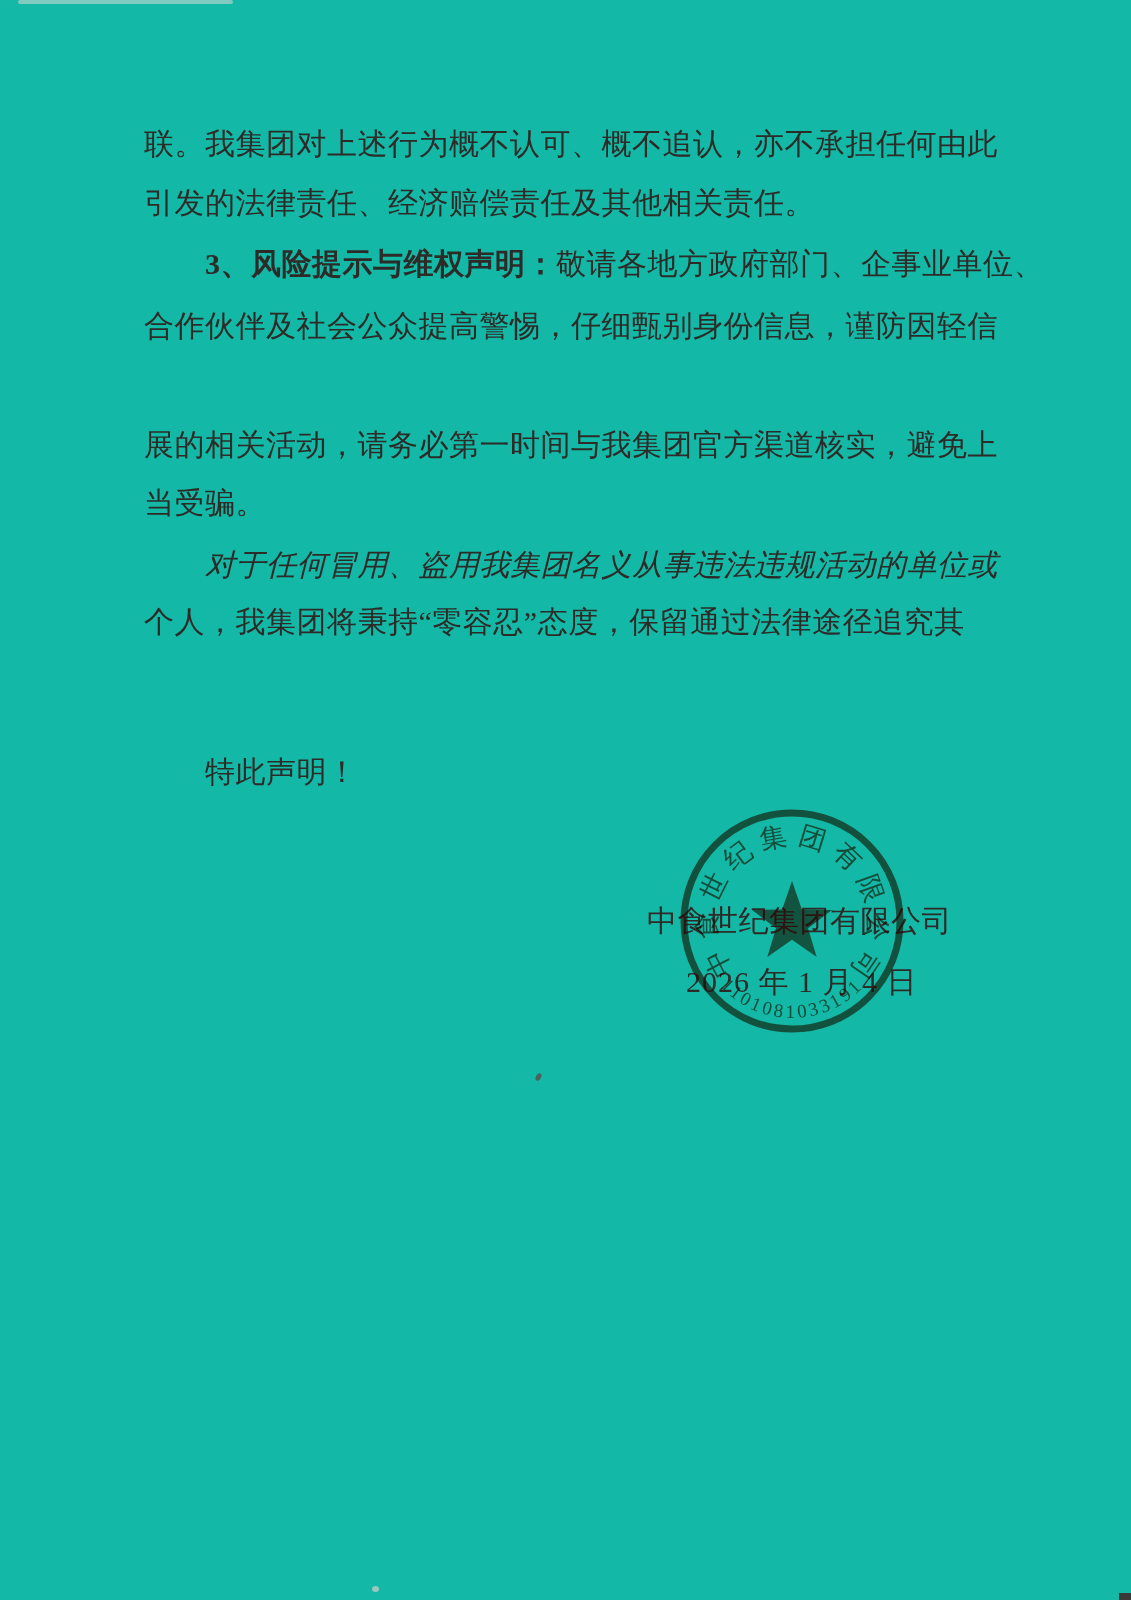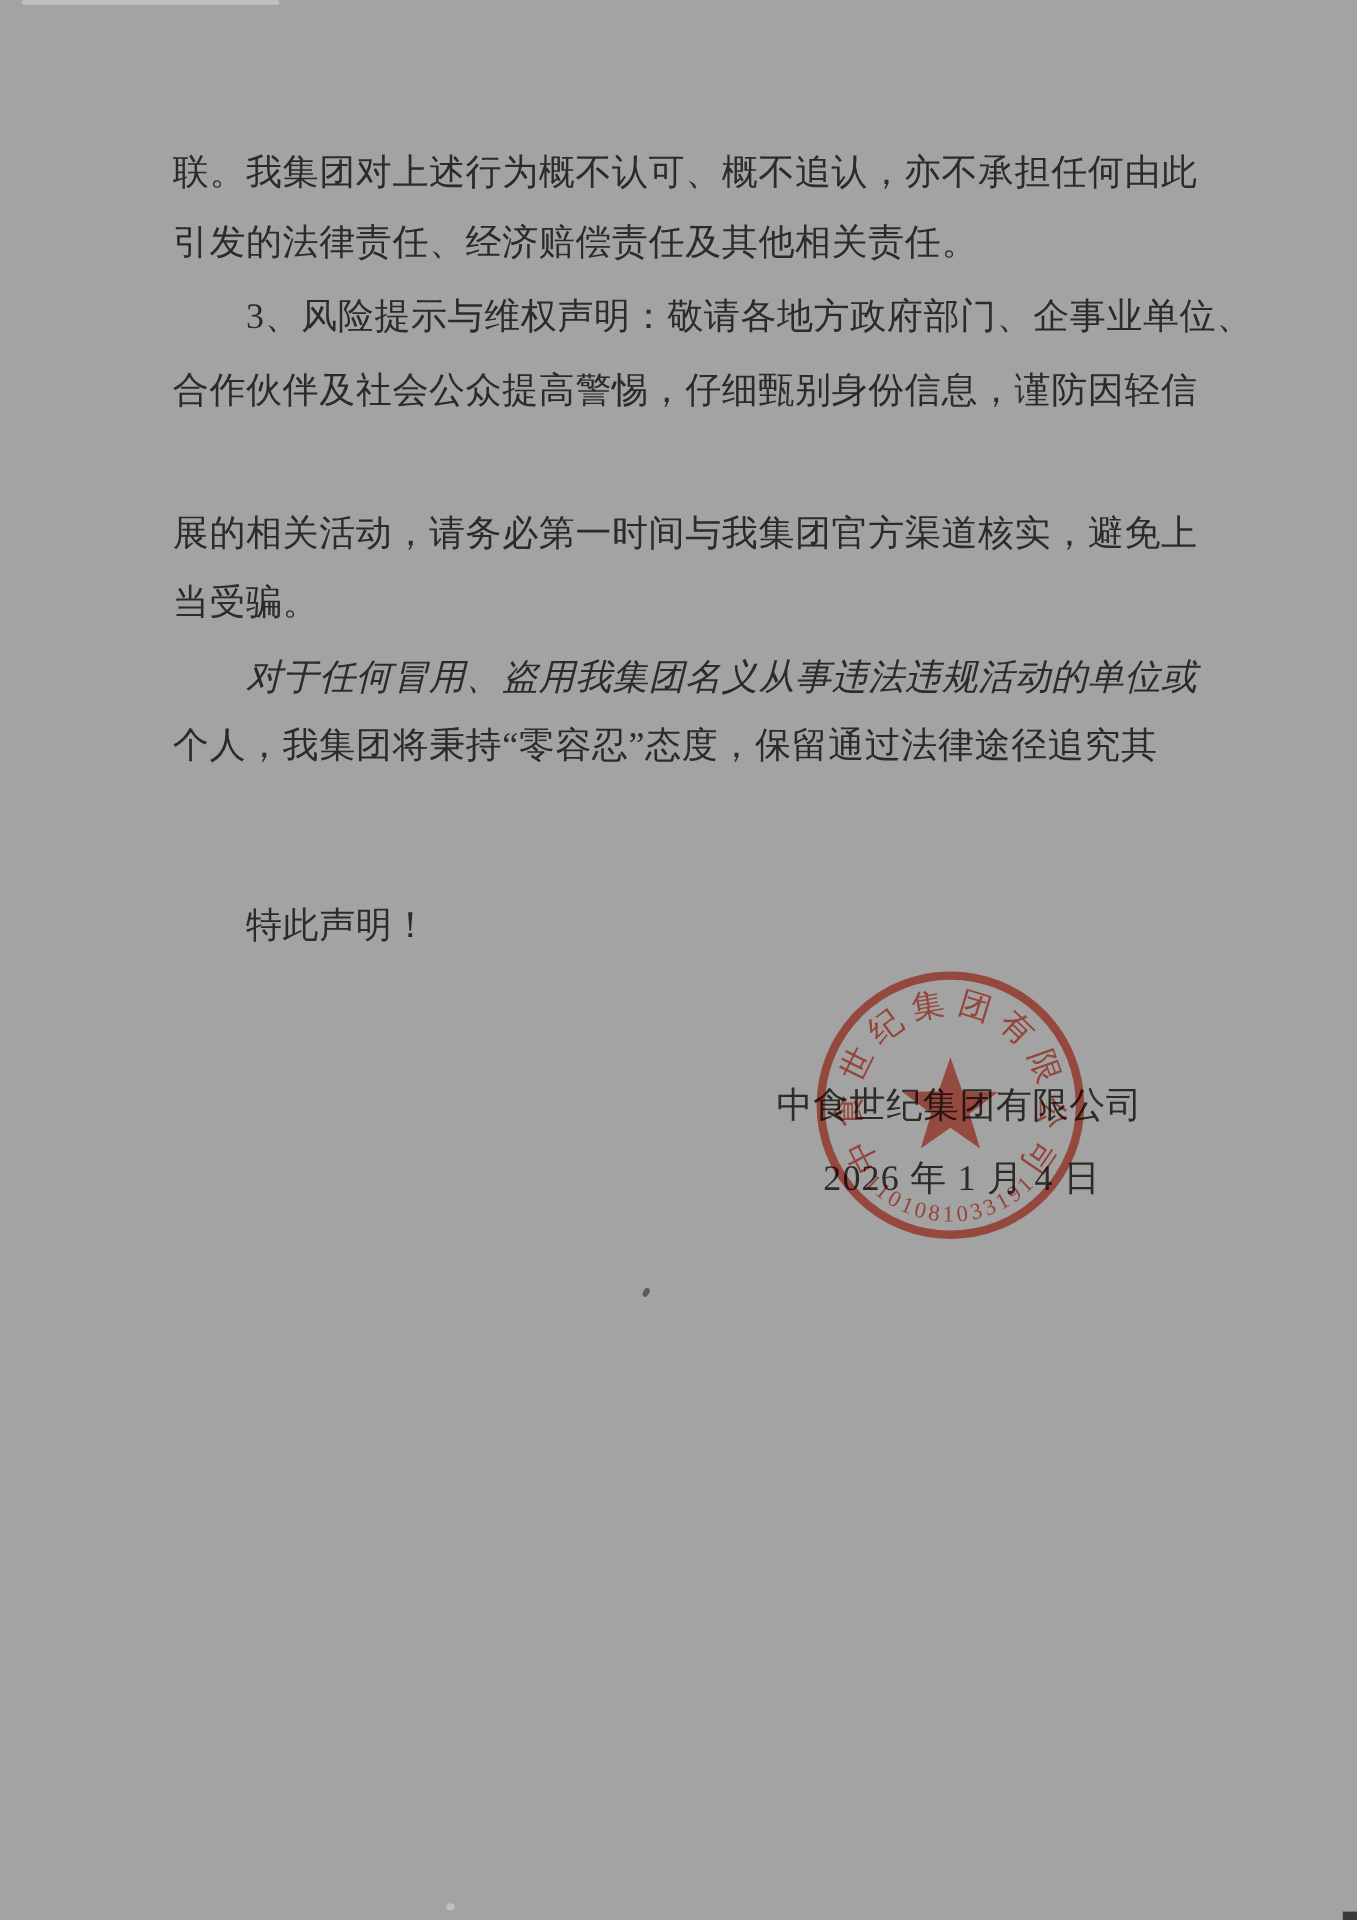--- a/index.html
+++ b/index.html
@@ -4,39 +4,39 @@
 <style>
   html, body {
     margin: 0;
     padding: 0;
     background: #ffffff;
   }
   .page {
     position: relative;
     width: 1131px;
     height: 1600px;
-    background: #a3a3a3;
+    background: #14b8a6;
     overflow: hidden;
     font-family: "Liberation Serif", "DejaVu Serif", serif;
     color: #2d2b28;
   }
   .doc-line {
     position: absolute;
     left: 144px;
     font-size: 30px;
     line-height: 1.15;
     letter-spacing: 0.5px;
     white-space: nowrap;
     z-index: 1;
   }
   .doc-line.indent {
     left: 205px;
   }
   .heading-run {
-    font-weight: normal;
+    font-weight: bold;
   }
   .sig-company {
     position: absolute;
     left: 647px;
     top: 901px;
     font-size: 30px;
     letter-spacing: 0.5px;
     white-space: nowrap;
     z-index: 1;
   }

